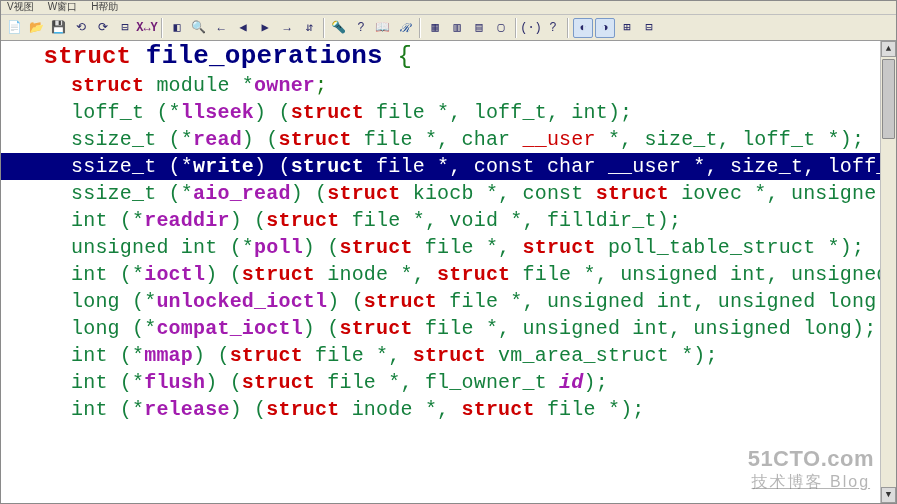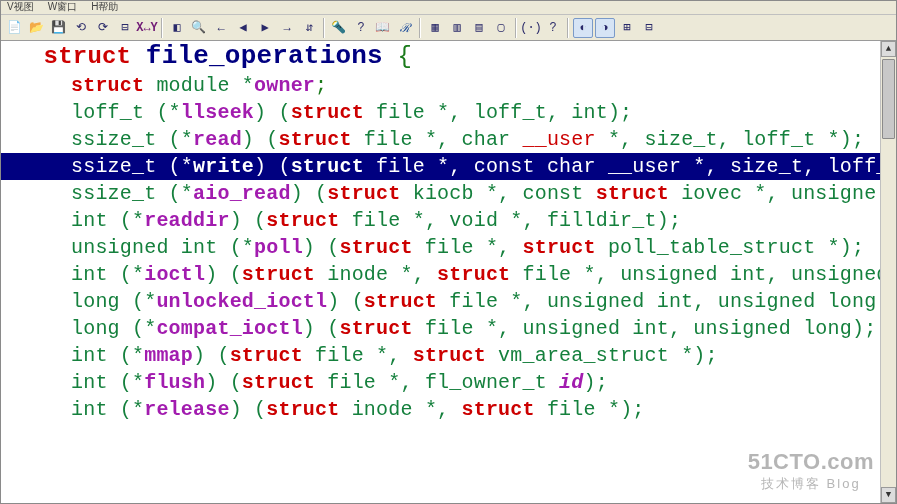--- a/index.html
+++ b/index.html
@@ -77,21 +77,21 @@
   .sb-thumb { position:absolute; top:2px; left:1px; right:1px; height:80px; background:#c8c8c8; border:1px solid #8a8a8a; border-radius:1px;}
   .watermark {
     position:absolute;
     bottom:10px; right:22px;
     font-family: Arial, sans-serif;
     color: rgba(120,120,120,0.55);
     text-align:center;
     pointer-events:none;
   }
   .watermark .wm-url { font-size:22px; font-weight:bold; letter-spacing:0.5px;}
-  .watermark .wm-sub { font-size:13px; letter-spacing:2px;}
+  .watermark .wm-sub { font-size:16px; letter-spacing:2px;text-decoration:underline;}
 </style>
 </head>
 <body>
 
 <div class="menu-bar">
   <span class="menu-item">V视图</span>
   <span class="menu-item">W窗口</span>
   <span class="menu-item">H帮助</span>
 </div>
 

